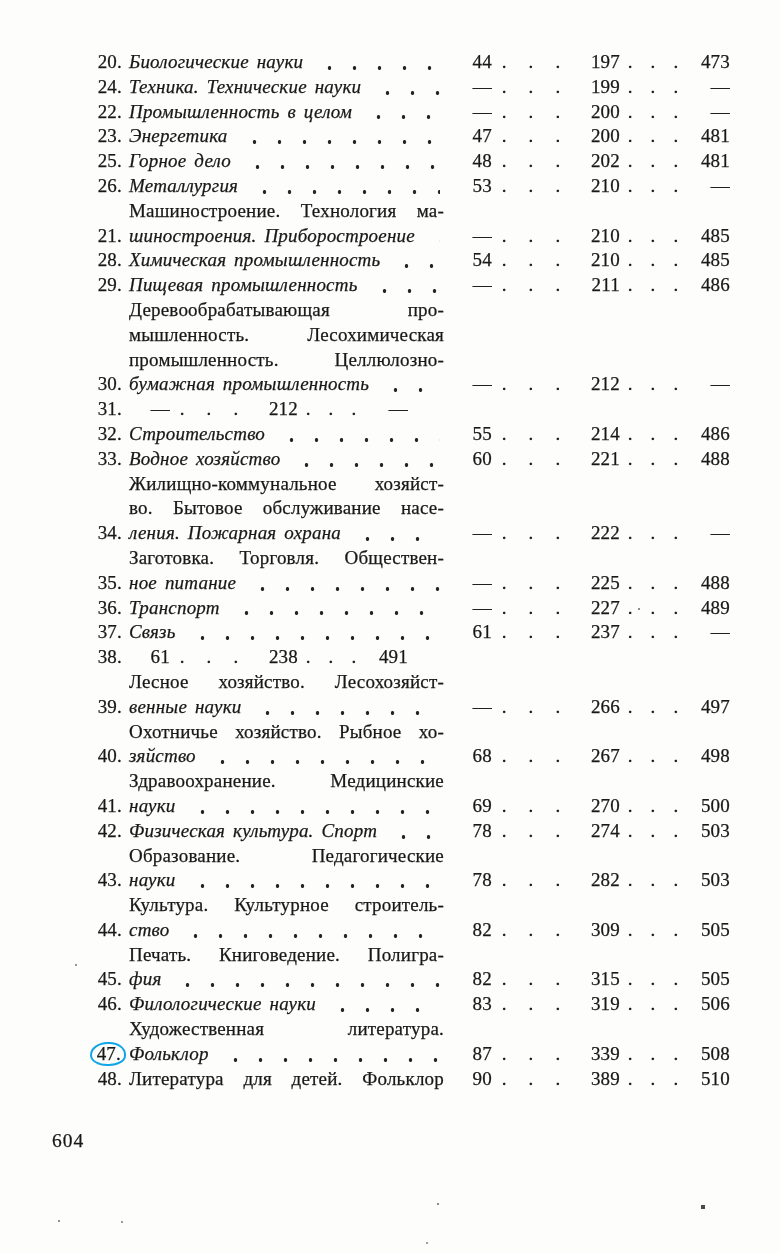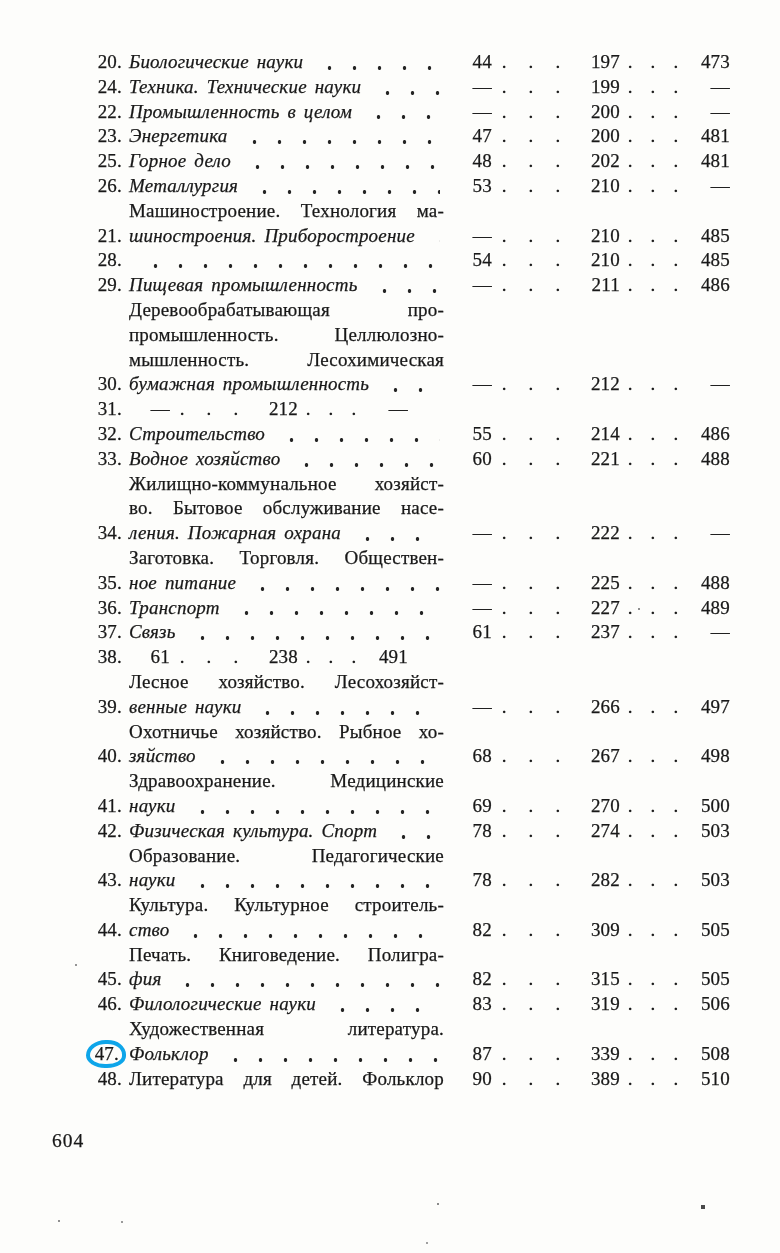--- a/index.html
+++ b/index.html
@@ -63,21 +63,21 @@
     background-position: 4px calc(100% - 5px);
   }
   .c1 { flex: 0 0 48px; text-align: right; white-space: nowrap; }
   .s  { flex: 0 0 78px; text-align: center; word-spacing: 17px; white-space: nowrap; }
   .s2 { flex: 0 0 66px; word-spacing: 13px; }
   .c2 { flex: 0 0 50px; text-align: right; white-space: nowrap; }
   .c3 { flex: 0 0 44px; text-align: right; white-space: nowrap; }
   
   .circle {
     display: inline-block;
-    border: 4px solid #0ea5e9;
+    border: 2px solid #0ea5e9;
     border-radius: 52% 48% 50% 50% / 58% 55% 45% 48%;
     padding: 0 3px 1px 5px;
     margin: 0 -4px -2px 0;
     line-height: 19px;
   }
   .pagenum {
     position: absolute;
     left: 52px;
     top: 1128px;
     font-size: 19.5px;
@@ -209,20 +209,21 @@
     <span class="s">. . .</span>
     <span class="c2">210</span>
     <span class="s s2">. . .</span>
     <span class="c3">485</span>
   </div>
 
   <div class="row">
     <span class="num">28.</span>
     <span class="title">
           <div class="tl tl-last">
+            <span class="txt">Химическая промышленность</span>
             <span class="fill"></span>
           </div>
         </span>
     <span class="c1">54</span>
     <span class="s">. . .</span>
     <span class="c2">210</span>
     <span class="s s2">. . .</span>
     <span class="c3">485</span>
   </div>
 
@@ -238,22 +239,22 @@
     <span class="s">. . .</span>
     <span class="c2">211</span>
     <span class="s s2">. . .</span>
     <span class="c3">486</span>
   </div>
 
   <div class="row">
     <span class="num">30.</span>
     <span class="title">
           <div class="tl tl-just">Деревообрабатывающая про-</div>
+          <div class="tl tl-just">мышленность. Лесохимическая</div>
           <div class="tl tl-just">промышленность. Целлюлозно-</div>
-          <div class="tl tl-just">мышленность. Лесохимическая</div>
           <div class="tl tl-last">
             <span class="txt">бумажная промышленность</span>
             <span class="fill"></span>
           </div>
         </span>
     <span class="c1">—</span>
     <span class="s">. . .</span>
     <span class="c2">212</span>
     <span class="s s2">. . .</span>
     <span class="c3">—</span>

